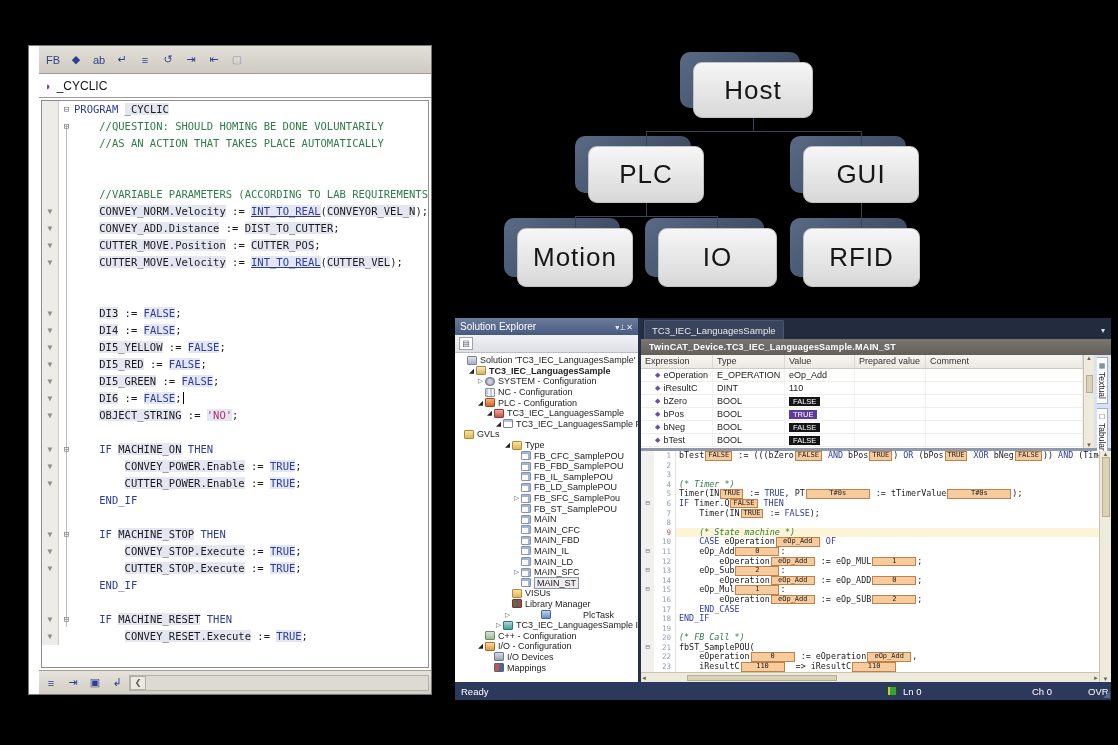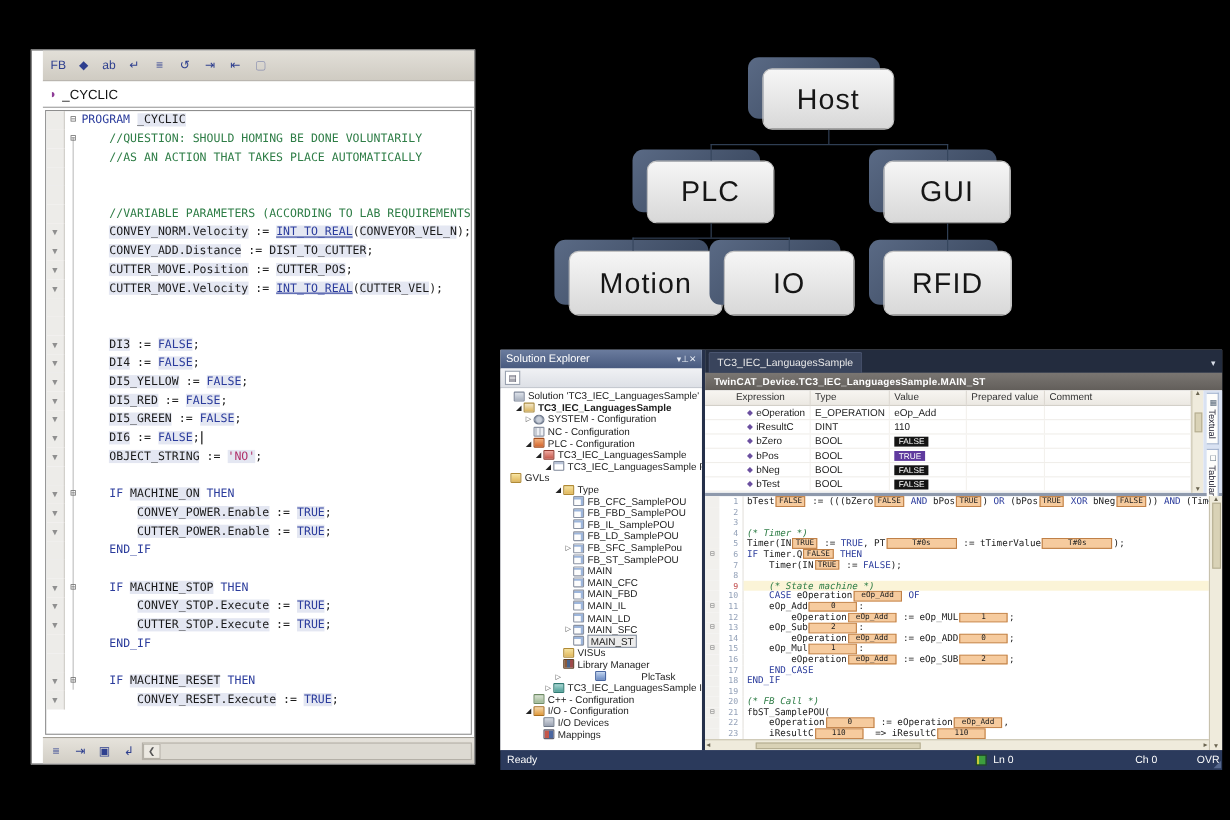--- a/index.html
+++ b/index.html
@@ -107,21 +107,21 @@
          display:flex;align-items:center;padding:0 8px;font-size:9px;letter-spacing:.2px;}
   
   .watch-wrap{height:96px;display:flex;border-bottom:3px solid #8E99AC;background:#FFF;}
   .watch{flex:1;min-width:0;}
   .w-head{height:14px;display:flex;background:linear-gradient(#F7F5F1,#ECE9E3);
           border-bottom:1px solid #CFCBC4;color:#333;font-size:9px;}
   .w-head div{padding:1px 4px;border-right:1px solid #DDD9D2;}
   .w-row{height:13px;display:flex;border-bottom:1px solid #F0EEEA;font-size:9px;color:#222;align-items:center;}
   .w-row div{padding:0 4px;border-right:1px solid #F3F1ED;overflow:hidden;white-space:nowrap;height:100%;
              display:flex;align-items:center;}
-  .wc0{width:72px;flex:0 0 72px;margin-left:24px;}
+  .wc0{width:72px;flex:0 0 72px;}
   .wc1{width:72px;flex:0 0 72px;}
   .wc2{width:70px;flex:0 0 70px;}
   .wc3{width:71px;flex:0 0 71px;}
   .wc4{flex:1;}
   .w-ic{color:#6B4FA0;font-size:7px;margin:0 3px 0 10px;}
   .vbadge{font-size:7.5px;color:#FFF;padding:0 4px;line-height:9px;}
   .vbadge.f{background:#141414;}
   .vbadge.t{background:#5F3A9E;}
   .vscroll{width:11px;flex:0 0 11px;background:#EFEBDC;border-left:1px solid #C8C2AE;
            display:flex;flex-direction:column;align-items:center;font-size:6px;color:#6A6450;}
@@ -234,21 +234,21 @@
       <div class="dg-box">Host</div>
     </div>
     <div class="dg-node" style="left: 588px; top: 146px; width: 116px; height: 57px;">
       <div class="dg-shadow"></div>
       <div class="dg-box">PLC</div>
     </div>
     <div class="dg-node" style="left: 803px; top: 146px; width: 116px; height: 57px;">
       <div class="dg-shadow"></div>
       <div class="dg-box">GUI</div>
     </div>
-    <div class="dg-node" style="left: 517px; top: 228px; width: 140px; height: 59px;">
+    <div class="dg-node" style="left: 517px; top: 228px; width: 116px; height: 59px;">
       <div class="dg-shadow"></div>
       <div class="dg-box">Motion</div>
     </div>
     <div class="dg-node" style="left: 658px; top: 228px; width: 119px; height: 59px;">
       <div class="dg-shadow"></div>
       <div class="dg-box">IO</div>
     </div>
     <div class="dg-node" style="left: 803px; top: 228px; width: 117px; height: 59px;">
       <div class="dg-shadow"></div>
       <div class="dg-box">RFID</div>

